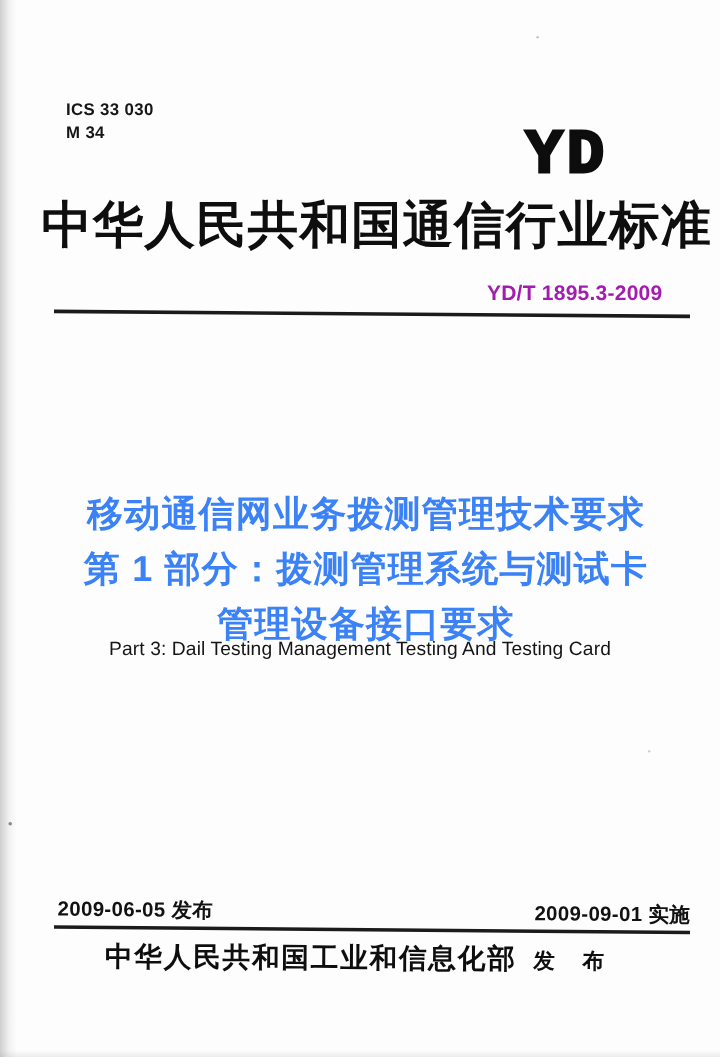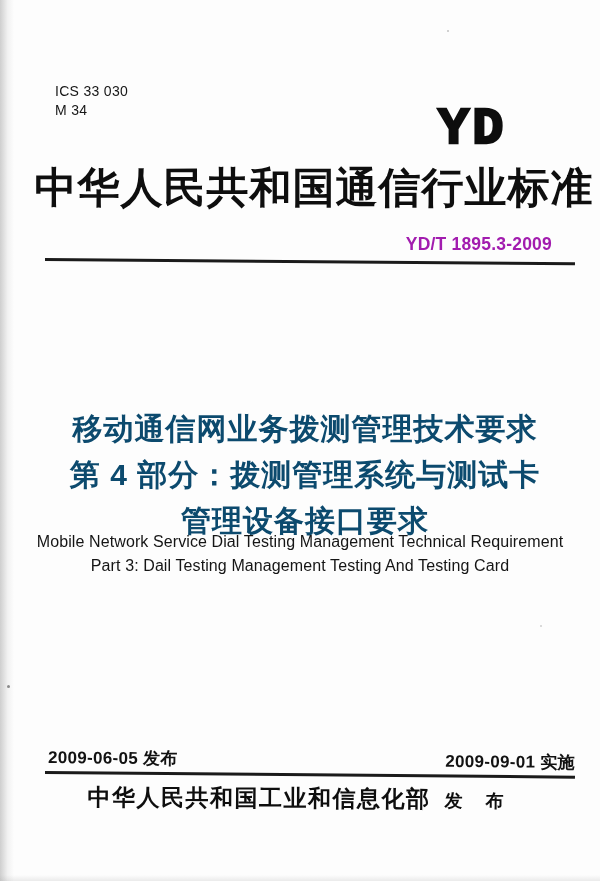--- a/index.html
+++ b/index.html
@@ -28,21 +28,21 @@
     position: absolute;
     left: 0; right: 0; bottom: 0;
     height: 6px;
     background: linear-gradient(to top, rgba(150,150,150,0.18), rgba(255,255,255,0));
     pointer-events: none;
   }
   .ics-block {
     position: absolute;
     top: 82px; left: 55px;
     font-size: 14px;
-    font-weight: normal;
+    font-weight: bold;
     line-height: 19px;
     letter-spacing: 0.3px;
     color: #161616;
   }
   .yd-logo {
     position: absolute;
     top: 104px; left: 438px;
     font-family: Liberation Mono, monospace;
     font-size: 52px;
     font-weight: bold;
@@ -82,21 +82,21 @@
   .rule-bottom { top: 771px; transform: rotate(0.5deg); }
   .title-cn {
     position: absolute;
     top: 406px; left: 0; right: 0;
     padding-left: 10px;
     text-align: center;
     font-size: 30px;
     font-weight: bold;
     line-height: 46px;
     letter-spacing: 1px;
-    color: #0c4a6e;
+    color: #3b82f6;
   }
   .title-en {
     position: absolute;
     top: 530px; left: 0; right: 0;
     text-align: center;
     font-size: 16px;
     font-weight: 500;
     line-height: 23.5px;
     letter-spacing: 0.1px;
     color: #151515;
@@ -154,26 +154,25 @@
   <div class="yd-logo">YD</div>
 
   <div class="std-category">中华人民共和国通信行业标准</div>
 
   <div class="std-number">YD/T 1895.3-2009</div>
 
   <div class="rule rule-top"></div>
 
   <div class="title-cn">
     <div>移动通信网业务拨测管理技术要求</div>
-    <div>第 4 部分：拨测管理系统与测试卡</div>
+    <div>第 1 部分：拨测管理系统与测试卡</div>
     <div>管理设备接口要求</div>
   </div>
 
   <div class="title-en">
-    <div>Mobile Network Service Dial Testing Management Technical Requirement</div>
     <div>Part 3: Dail Testing Management Testing And Testing Card</div>
   </div>
 
   <div class="dates-row">
     <span>2009-06-05 发布</span>
     <span>2009-09-01 实施</span>
   </div>
 
   <div class="rule rule-bottom"></div>
 

